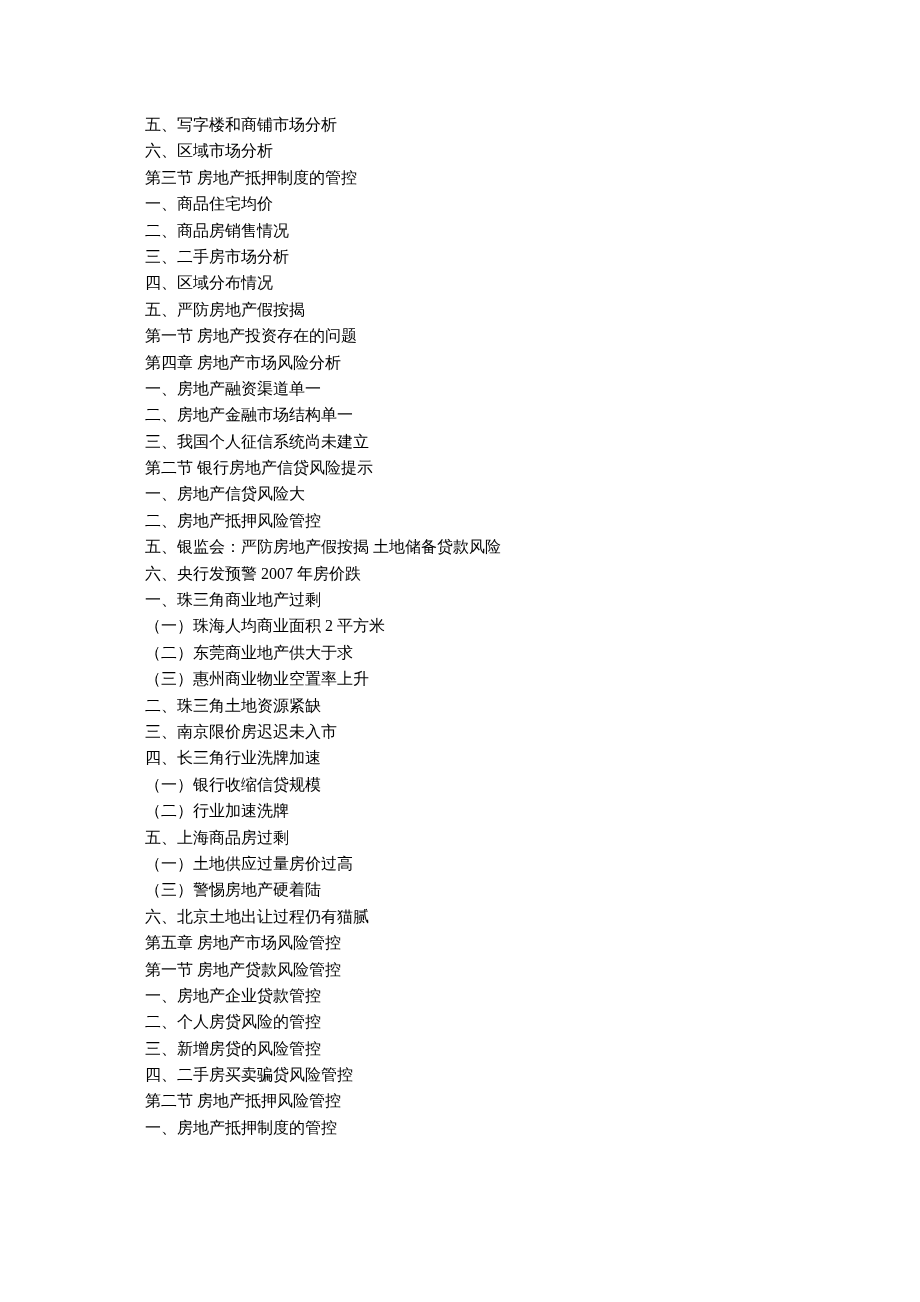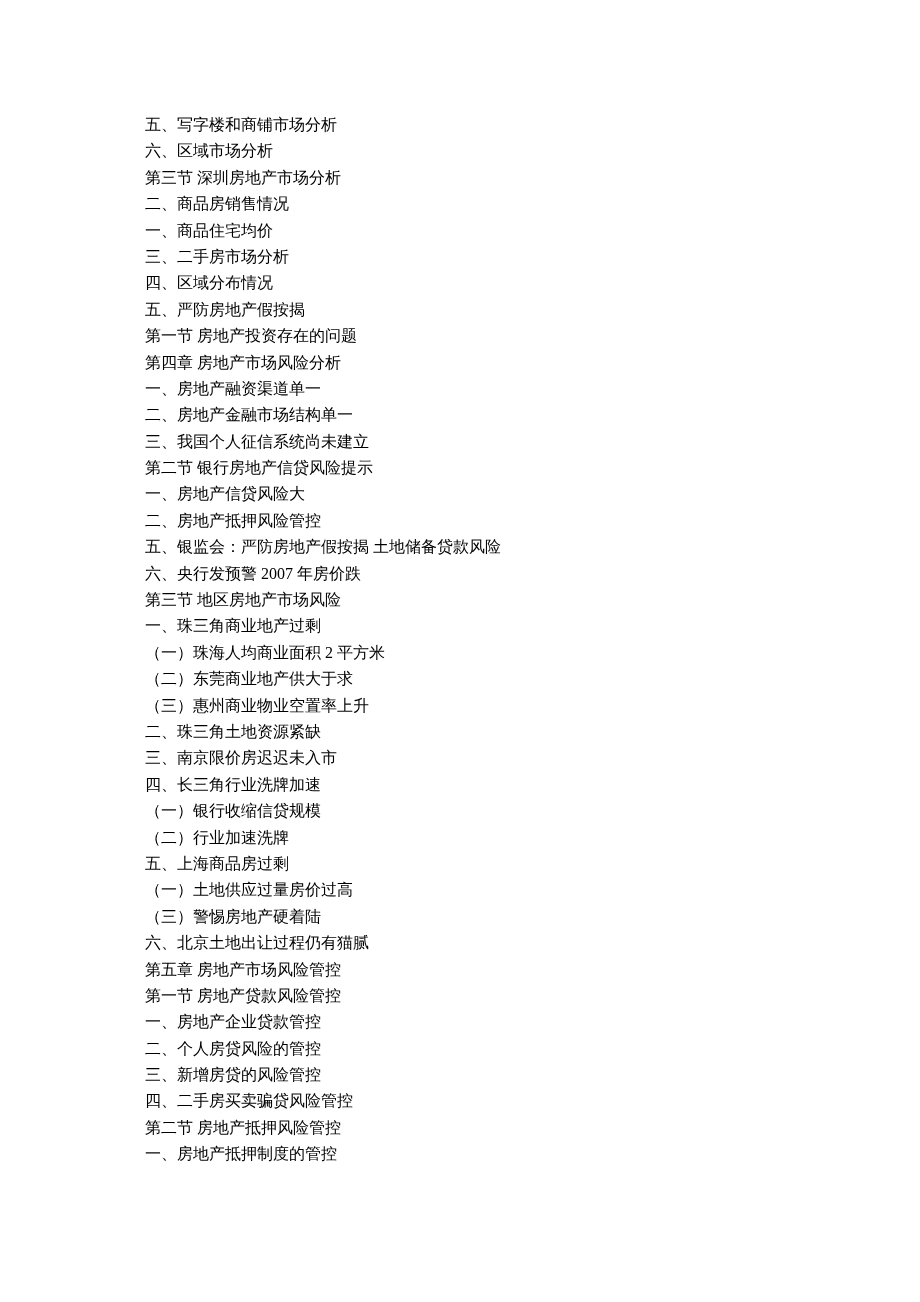--- a/index.html
+++ b/index.html
@@ -21,37 +21,36 @@
     .content-line {
       white-space: nowrap;
     }
   </style>
 </head>
 <body>
 
 <div id="doc-content">
     <div class="content-line">五、写字楼和商铺市场分析</div>
     <div class="content-line">六、区域市场分析</div>
-    <div class="content-line">第三节  深圳房地产市场分析</div>
+    <div class="content-line">第三节  房地产抵押制度的管控</div>
+    <div class="content-line">一、商品住宅均价</div>
     <div class="content-line">二、商品房销售情况</div>
-    <div class="content-line">一、商品住宅均价</div>
     <div class="content-line">三、二手房市场分析</div>
     <div class="content-line">四、区域分布情况</div>
     <div class="content-line">五、严防房地产假按揭</div>
     <div class="content-line">第一节  房地产投资存在的问题</div>
     <div class="content-line">第四章  房地产市场风险分析</div>
     <div class="content-line">一、房地产融资渠道单一</div>
     <div class="content-line">二、房地产金融市场结构单一</div>
     <div class="content-line">三、我国个人征信系统尚未建立</div>
     <div class="content-line">第二节  银行房地产信贷风险提示</div>
     <div class="content-line">一、房地产信贷风险大</div>
     <div class="content-line">二、房地产抵押风险管控</div>
     <div class="content-line">五、银监会：严防房地产假按揭  土地储备贷款风险</div>
     <div class="content-line">六、央行发预警    2007 年房价跌</div>
-    <div class="content-line">第三节  地区房地产市场风险</div>
     <div class="content-line">一、珠三角商业地产过剩</div>
     <div class="content-line">（一）珠海人均商业面积 2 平方米</div>
     <div class="content-line">（二）东莞商业地产供大于求</div>
     <div class="content-line">（三）惠州商业物业空置率上升</div>
     <div class="content-line">二、珠三角土地资源紧缺</div>
     <div class="content-line">三、南京限价房迟迟未入市</div>
     <div class="content-line">四、长三角行业洗牌加速</div>
     <div class="content-line">（一）银行收缩信贷规模</div>
     <div class="content-line">（二）行业加速洗牌</div>
     <div class="content-line">五、上海商品房过剩</div>

